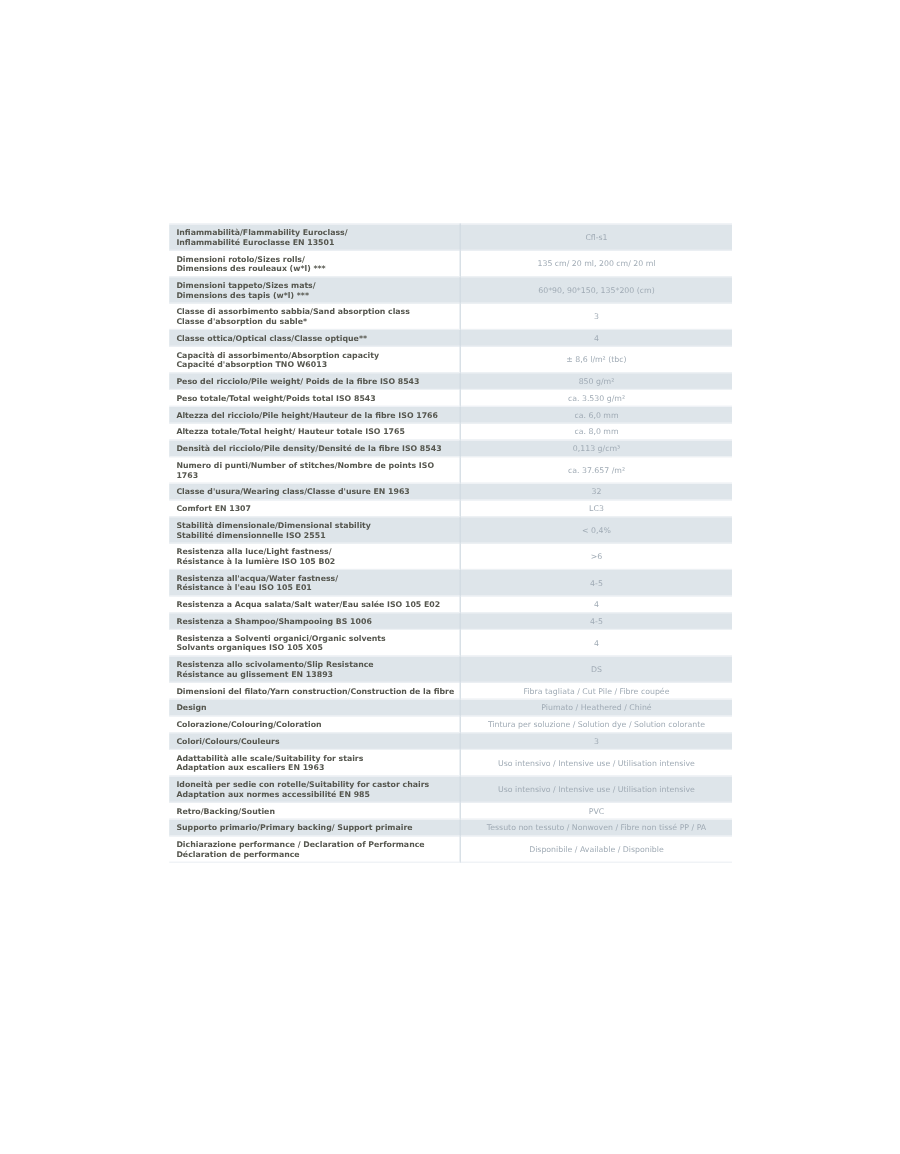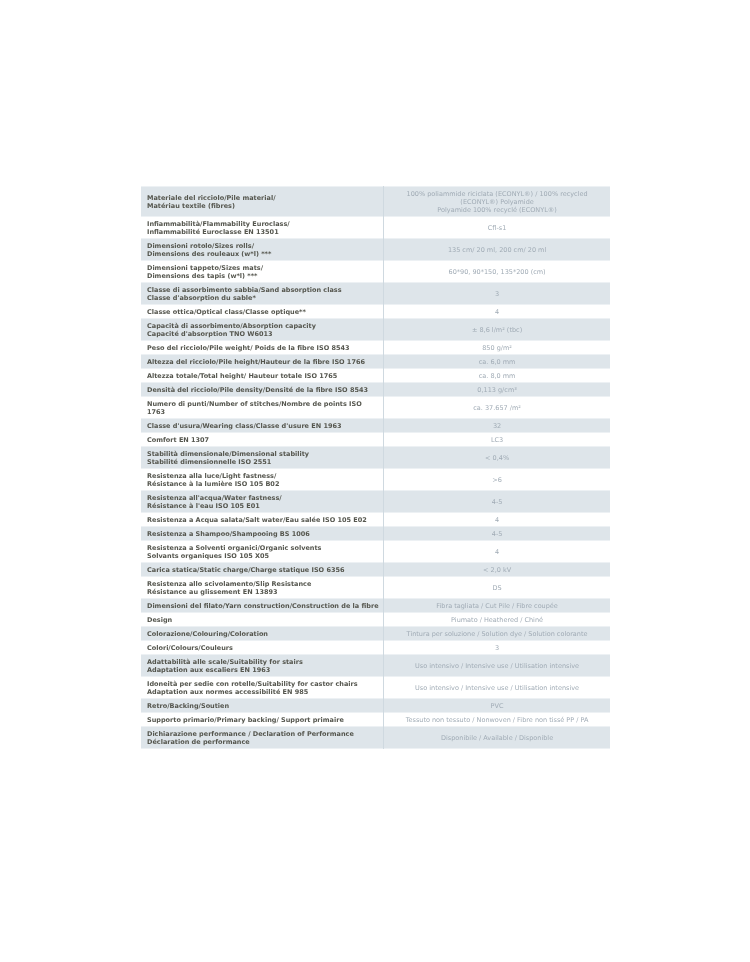--- a/index.html
+++ b/index.html
@@ -43,26 +43,20 @@
   }
 </style>
 </head>
 <body>
 
 <div class="page">
   <div class="spec-table-wrap">
     <table class="spec-table">
       <tbody>
           <tr>
-            <td class="label">Materiale del ricciolo/Pile material/
-Matériau textile (fibres)</td>
-            <td class="value">100% poliammide riciclata (ECONYL®) / 100% recycled (ECONYL®) Polyamide
-Polyamide 100% recyclé (ECONYL®)</td>
-          </tr>
-          <tr>
             <td class="label">Infiammabilità/Flammability Euroclass/
 Inflammabilité Euroclasse EN 13501</td>
             <td class="value">Cfl-s1</td>
           </tr>
           <tr>
             <td class="label">Dimensioni rotolo/Sizes rolls/
 Dimensions des rouleaux (w*l) ***</td>
             <td class="value">135 cm/ 20 ml, 200 cm/ 20 ml</td>
           </tr>
           <tr>
@@ -80,20 +74,24 @@
             <td class="value">4</td>
           </tr>
           <tr>
             <td class="label">Capacità di assorbimento/Absorption capacity
 Capacité d'absorption TNO W6013</td>
             <td class="value">± 8,6 l/m² (tbc)</td>
           </tr>
           <tr>
             <td class="label">Peso del ricciolo/Pile weight/ Poids de la fibre ISO 8543</td>
             <td class="value">850 g/m²</td>
+          </tr>
+          <tr>
+            <td class="label">Peso totale/Total weight/Poids total ISO 8543</td>
+            <td class="value">ca. 3.530 g/m²</td>
           </tr>
           <tr>
             <td class="label">Altezza del ricciolo/Pile height/Hauteur de la fibre ISO 1766</td>
             <td class="value">ca. 6,0 mm</td>
           </tr>
           <tr>
             <td class="label">Altezza totale/Total height/ Hauteur totale ISO 1765</td>
             <td class="value">ca. 8,0 mm</td>
           </tr>
           <tr>
@@ -134,24 +132,20 @@
           <tr>
             <td class="label">Resistenza a Shampoo/Shampooing BS 1006</td>
             <td class="value">4-5</td>
           </tr>
           <tr>
             <td class="label">Resistenza a Solventi organici/Organic solvents
 Solvants organiques ISO 105 X05</td>
             <td class="value">4</td>
           </tr>
           <tr>
-            <td class="label">Carica statica/Static charge/Charge statique ISO 6356</td>
-            <td class="value">&lt; 2,0 kV</td>
-          </tr>
-          <tr>
             <td class="label">Resistenza allo scivolamento/Slip Resistance
 Résistance au glissement EN 13893</td>
             <td class="value">DS</td>
           </tr>
           <tr>
             <td class="label">Dimensioni del filato/Yarn construction/Construction de la fibre</td>
             <td class="value">Fibra tagliata / Cut Pile / Fibre coupée</td>
           </tr>
           <tr>
             <td class="label">Design</td>

